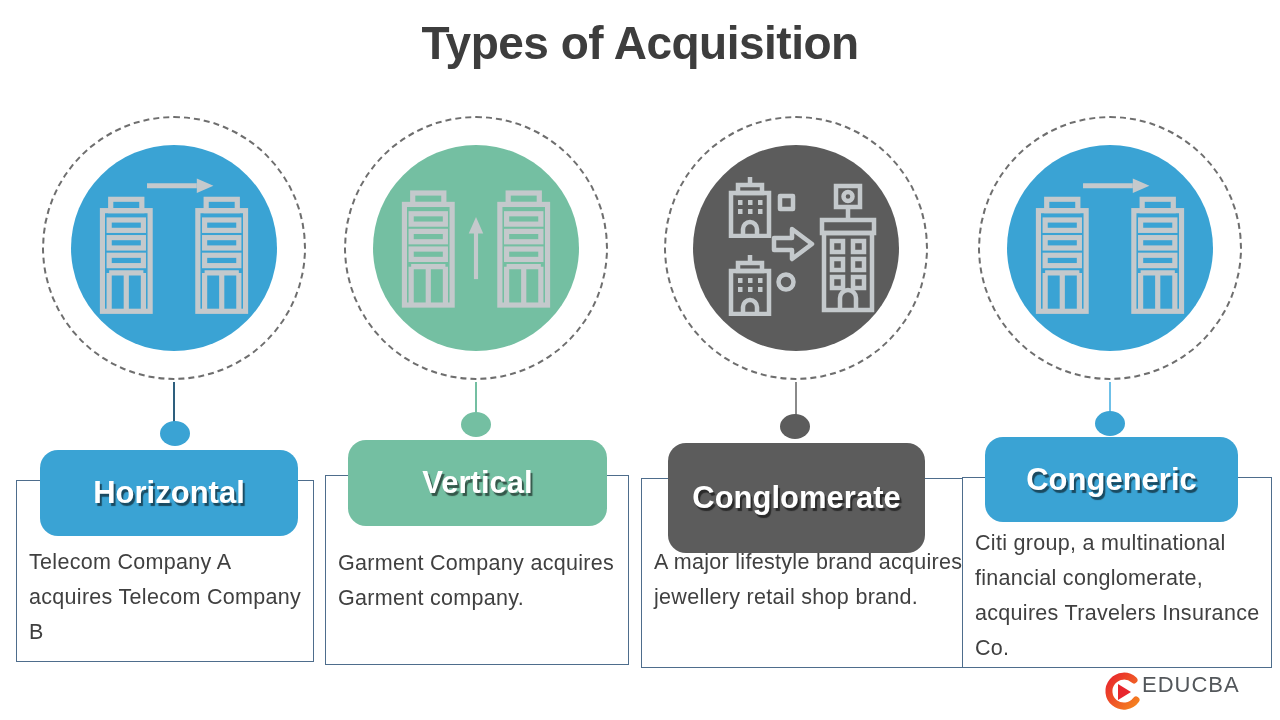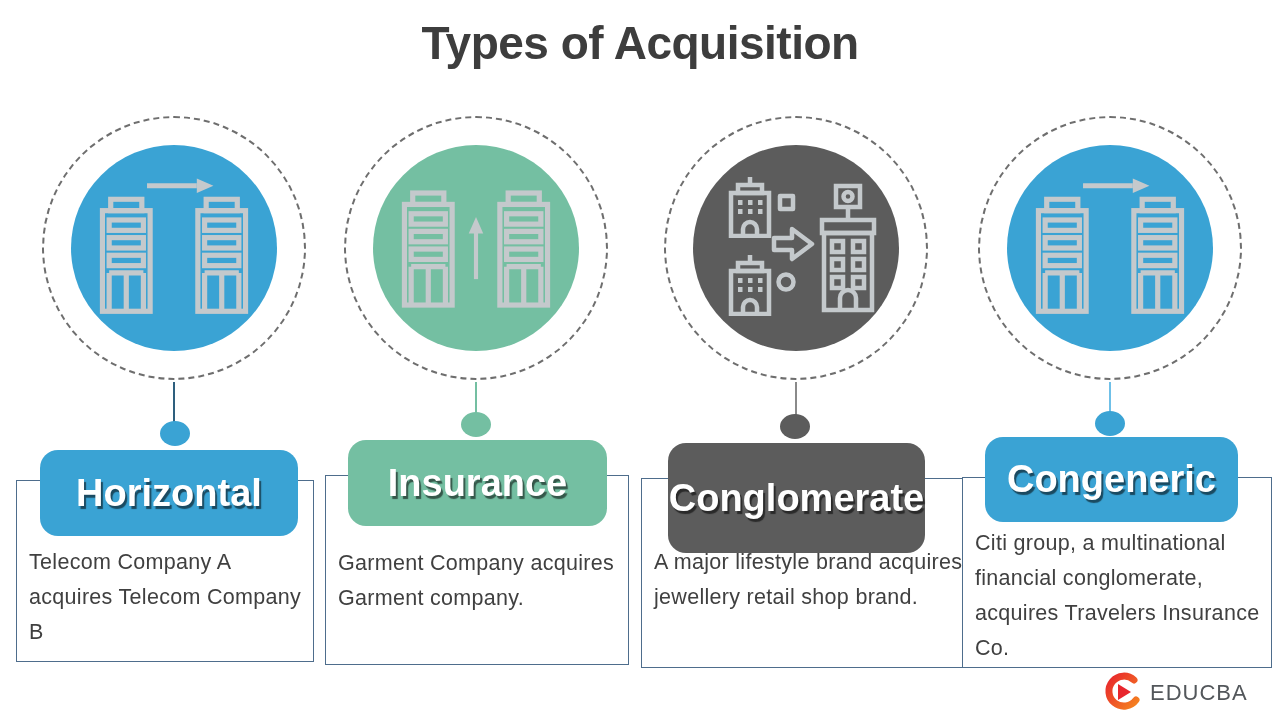--- a/index.html
+++ b/index.html
@@ -30,21 +30,21 @@
     position:absolute;background:#ffffff;border:1.5px solid #4e6d8c;box-sizing:border-box;
   }
   .desc-text{
     margin:0;color:#404040;font-size:21.5px;line-height:35px;letter-spacing:0.3px;
     padding:0 8px 0 12px;
   }
   
   .label-pill{
     position:absolute;border-radius:18px;background:var(--accent);
     display:flex;align-items:center;justify-content:center;
-    color:#ffffff;font-size:38px;font-weight:bold;
+    color:#ffffff;font-size:31px;font-weight:bold;
     text-shadow:2px 3px 1px rgba(0,0,0,0.55);
   }
   
   .col0 .ring{left:42px;top:116px;}
   .col0 .connector-line{left:173px;top:382px;height:40px;}
   .col0 .connector-dot{left:160px;top:421px;}
   .col0 .label-pill{left:40px;top:450px;width:258px;height:86px;}
   .col0 .desc-box{left:16px;top:480px;width:298px;height:182px;}
   .col0 .desc-text{padding-top:64px;}
 
@@ -64,21 +64,21 @@
 
   .col3 .ring{left:978px;top:116px;}
   .col3 .connector-line{left:1109px;top:382px;height:30px;}
   .col3 .connector-dot{left:1095px;top:411px;}
   .col3 .label-pill{left:985px;top:437px;width:253px;height:85px;}
   .col3 .desc-box{left:962px;top:477px;width:310px;height:191px;}
   .col3 .desc-text{padding-top:48px;}
 
   
   .brand{
-    position:absolute;left:1102px;top:672px;display:flex;align-items:center;gap:8px;
+    position:absolute;left:1102px;top:672px;display:flex;
   }
   .brand-text{font-size:22px;color:#53575b;letter-spacing:1px;font-weight:500;}
   .hidden-defs{position:absolute;width:0;height:0;overflow:hidden;}
 </style>
 </head>
 <body>
 
 <svg class="hidden-defs" aria-hidden="true">
   <defs>
     <symbol id="bld" viewBox="0 0 52 114">
@@ -146,21 +146,21 @@
             <path d="M73,56 L80,40 L87,56 Z" stroke="none"></path>
           </g>
         </svg>
       </div>
     </div>
     <div class="connector-line"></div>
     <div class="connector-dot"></div>
     <div class="desc-box">
       <p class="desc-text">Garment Company acquires Garment company.</p>
     </div>
-    <div class="label-pill">Insurance</div>
+    <div class="label-pill">Vertical</div>
   </div>
 
   <div class="column col2" style="--accent: #5c5c5c; --line: #8a8a8a;">
     <div class="ring">
       <div class="circle">
         <svg width="164" height="152" viewBox="0 0 164 152">
           <use href="#smbld" x="14" y="4" width="44" height="62"></use>
           <use href="#smbld" x="14" y="82" width="44" height="62"></use>
           <g fill="none" stroke="#c4c9cc" stroke-width="4.5" stroke-linejoin="round">
             <rect x="66" y="24" width="13" height="13"></rect>

